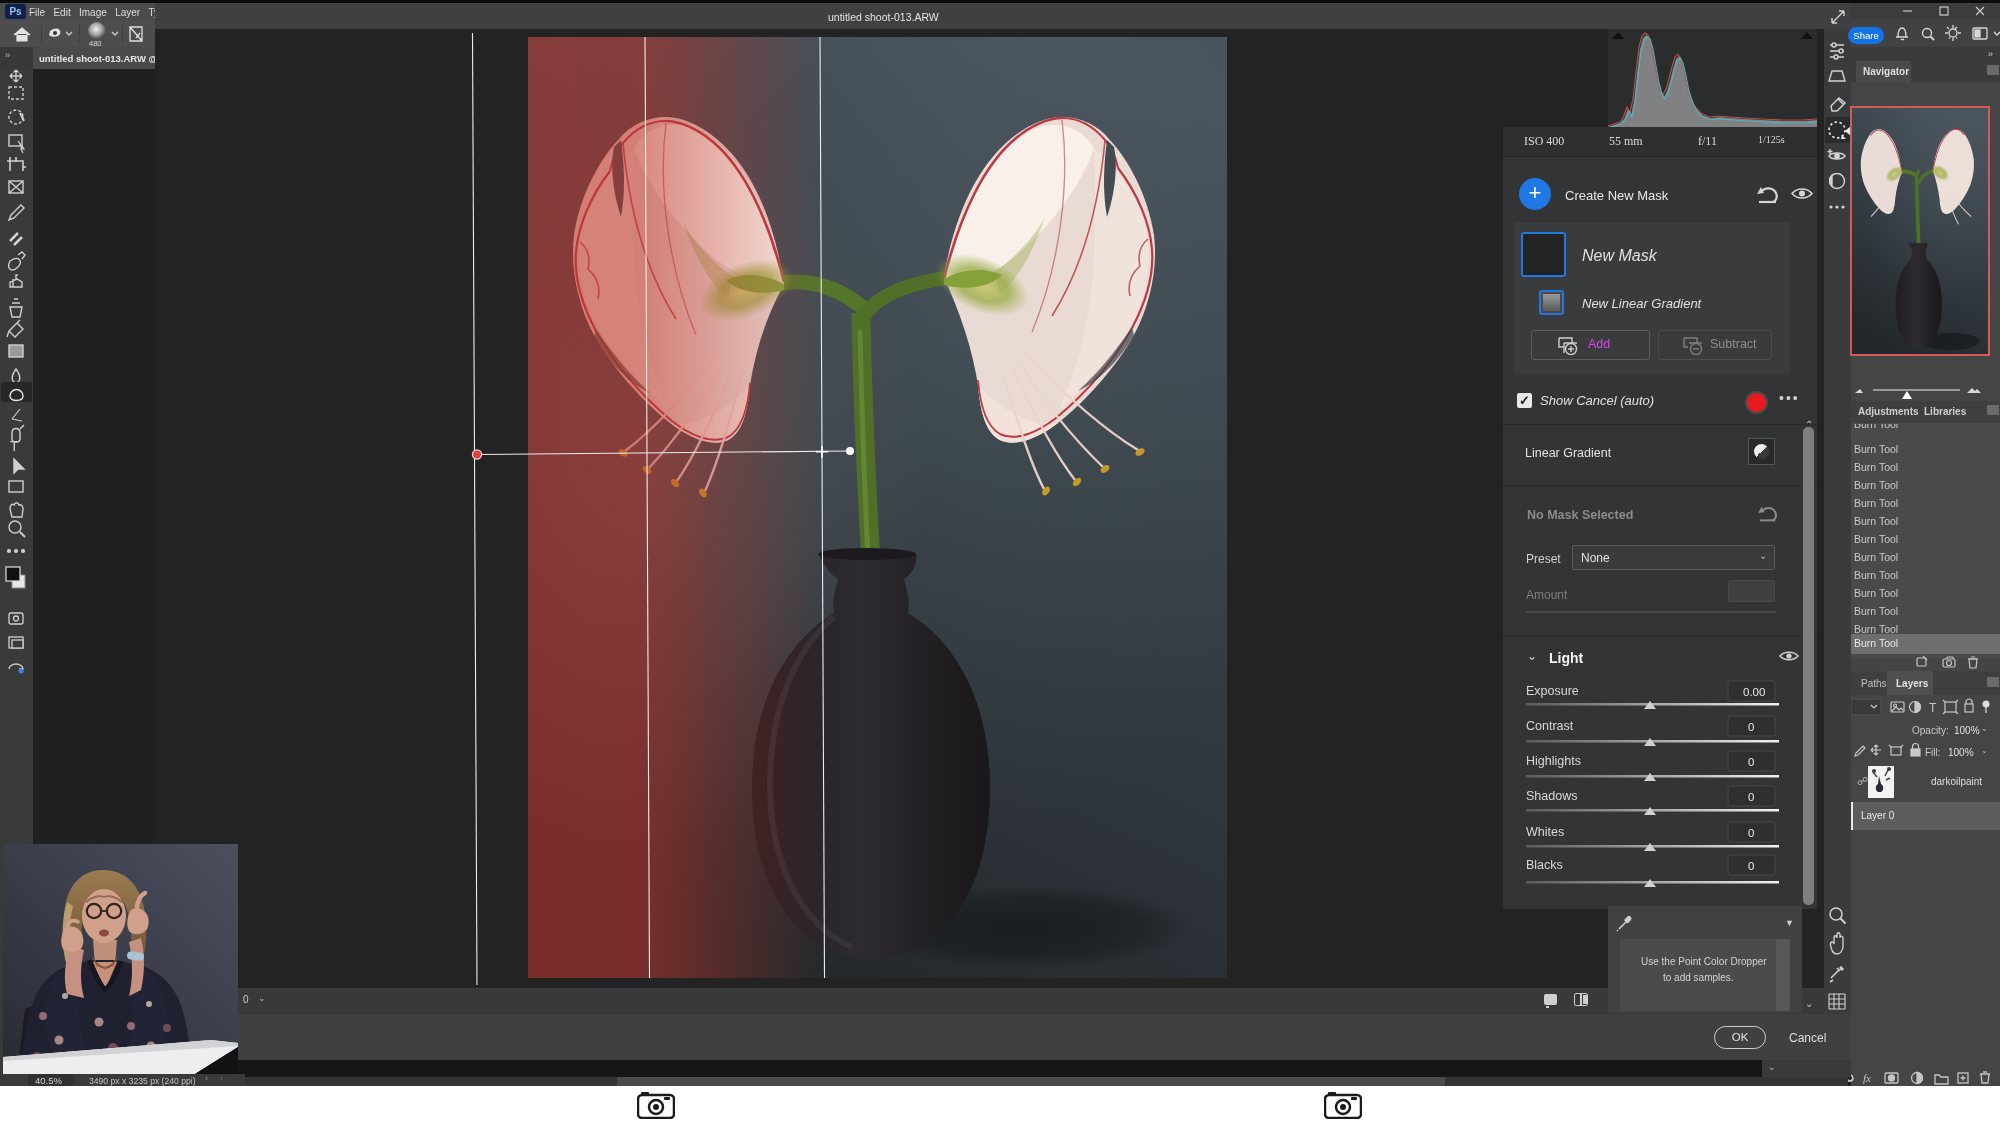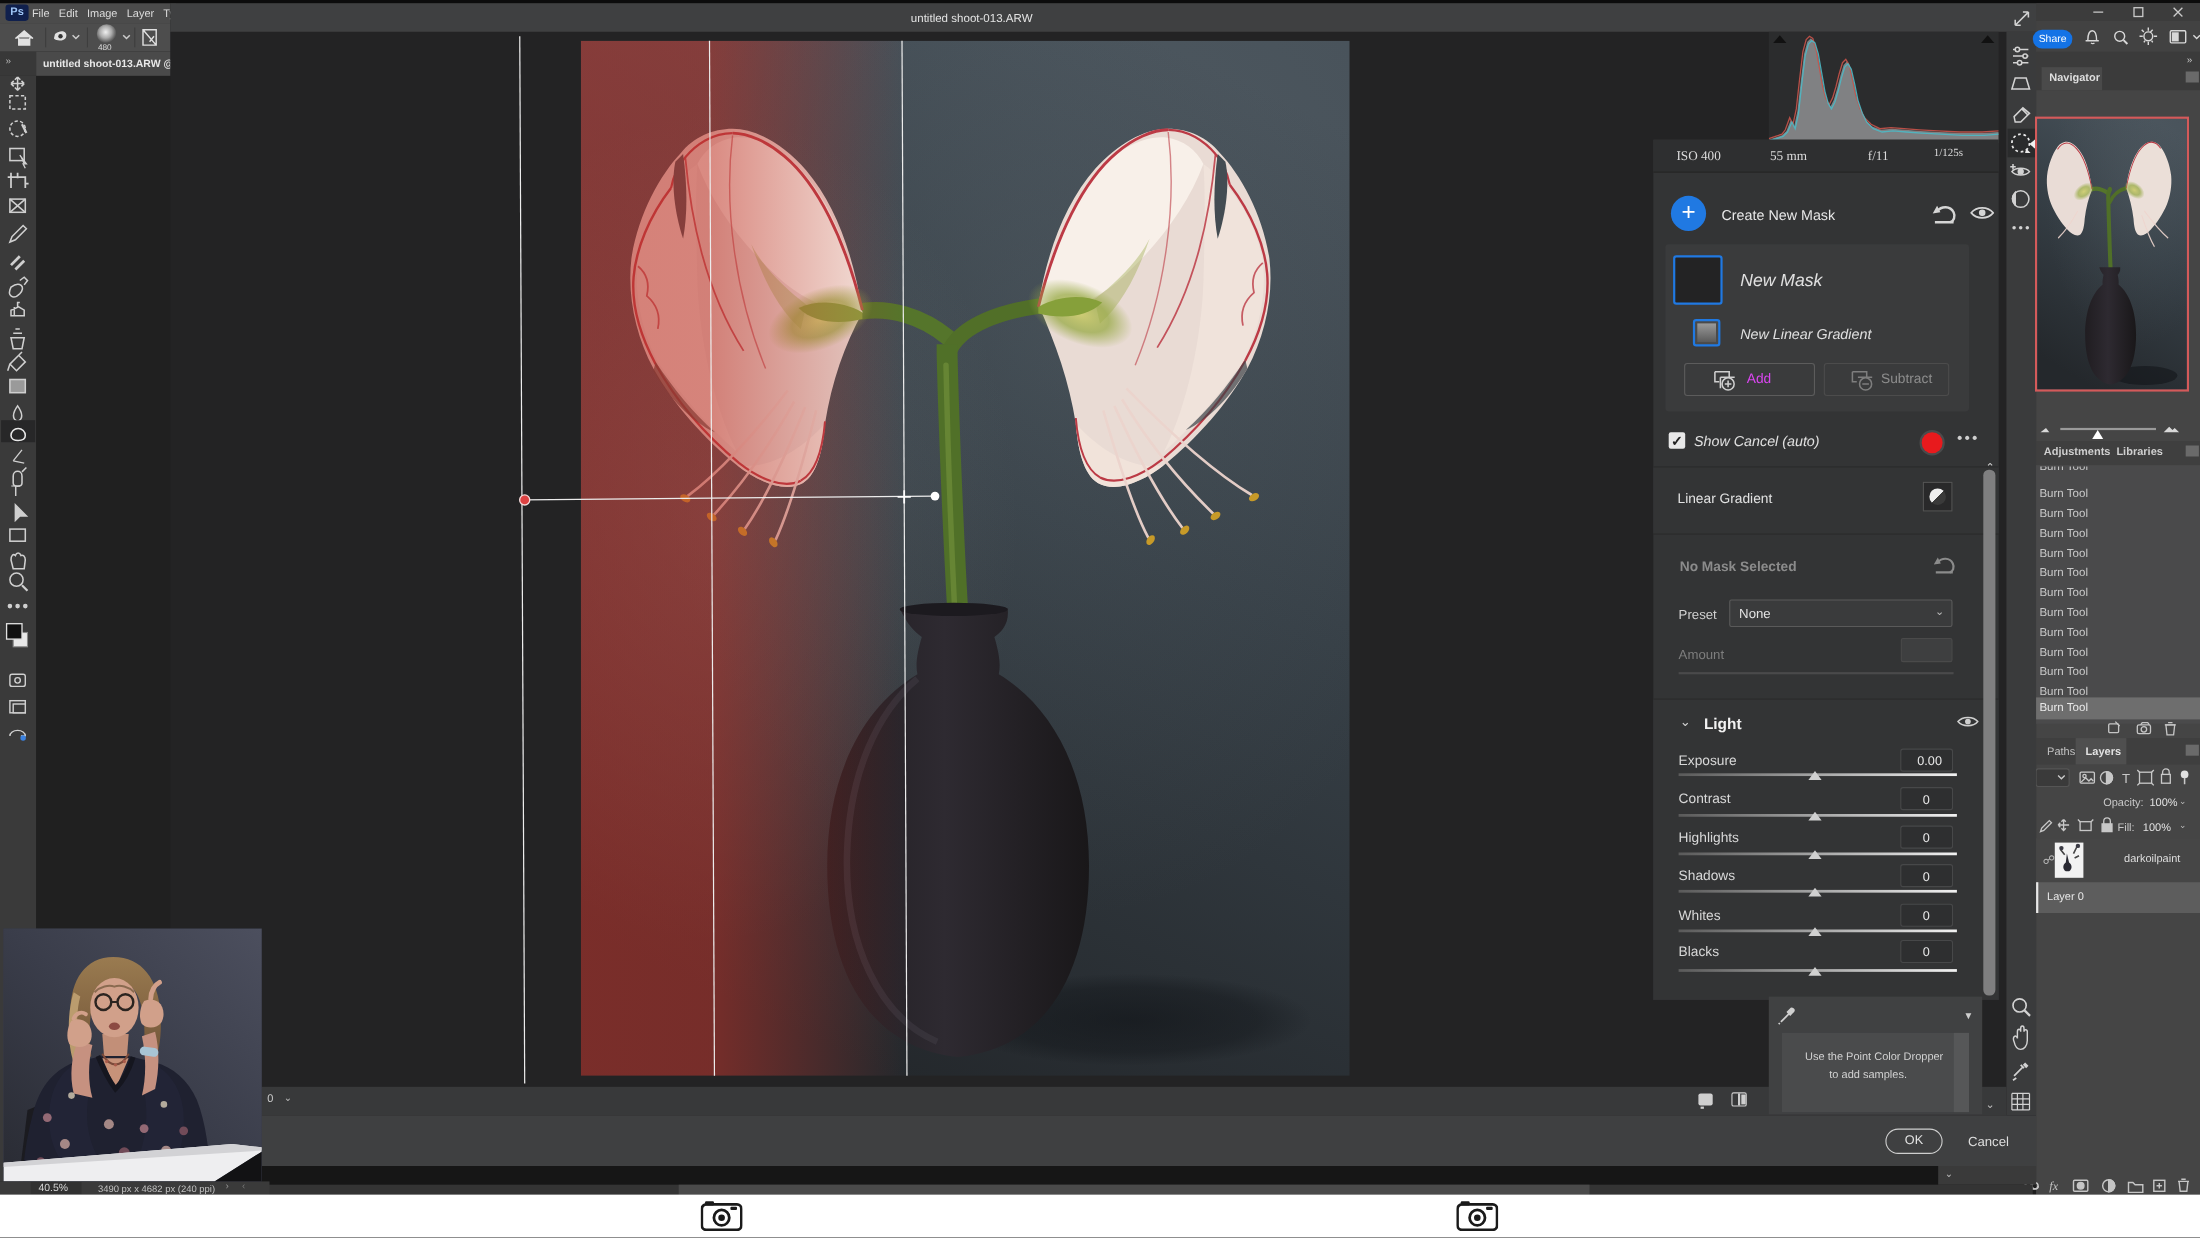--- a/index.html
+++ b/index.html
@@ -610,21 +610,21 @@
 
   <div class="a" style="left:155px;top:1060px;width:1607px;height:17px;background:#161616;"></div>
   <div class="a" style="left:1762px;top:1060px;width:89px;height:17px;background:#3a3a3a;"></div>
   <div class="a tx" style="left:1768px;top:1062px;font-size:9px;color:#bbb;">⌄</div>
 
   <div class="a" style="left:0;top:1077px;width:1848px;height:9px;background:#343434;"></div>
   <div class="a" style="left:617px;top:1077px;width:828px;height:9px;background:#4a4a4a;"></div>
   <div class="a" style="left:0;top:1074px;width:245px;height:12px;background:#3a3a3a;"></div>
   <div class="a" style="left:28px;top:1073px;width:46px;height:13px;background:#313131;"></div>
   <div class="a tx" style="left:35px;top:1075px;font-size:9.5px;color:#d5d5d5;">40.5%</div>
-  <div class="a tx" style="left:89px;top:1076px;font-size:8.6px;color:#c2c2c2;">3490 px x 4682 px (240 ppi)</div>
+  <div class="a tx" style="left:89px;top:1076px;font-size:8.6px;color:#c2c2c2;">3490 px x 3235 px (240 ppi)</div>
   <div class="a tx" style="left:205px;top:1073px;font-size:9px;color:#999;">›</div>
   <div class="a tx" style="left:220px;top:1073px;font-size:9px;color:#777;">‹</div>
 
   <div class="a" style="left:0;top:1086px;width:2000px;height:39px;background:#ffffff;"></div>
   <svg class="a" style="left:637px;top:1091px;" width="38" height="28" viewBox="0 0 38 28">
     <rect x="1" y="4" width="36" height="23" rx="4" fill="none" stroke="#1a1a1a" stroke-width="2.5"></rect>
     <rect x="4" y="1" width="8" height="4" rx="1" fill="#1a1a1a"></rect>
     <rect x="27" y="6" width="6" height="3" rx="1" fill="#1a1a1a"></rect>
     <circle cx="19" cy="16" r="7" fill="none" stroke="#1a1a1a" stroke-width="2.5"></circle>
     <circle cx="19" cy="16" r="3" fill="#1a1a1a"></circle>

